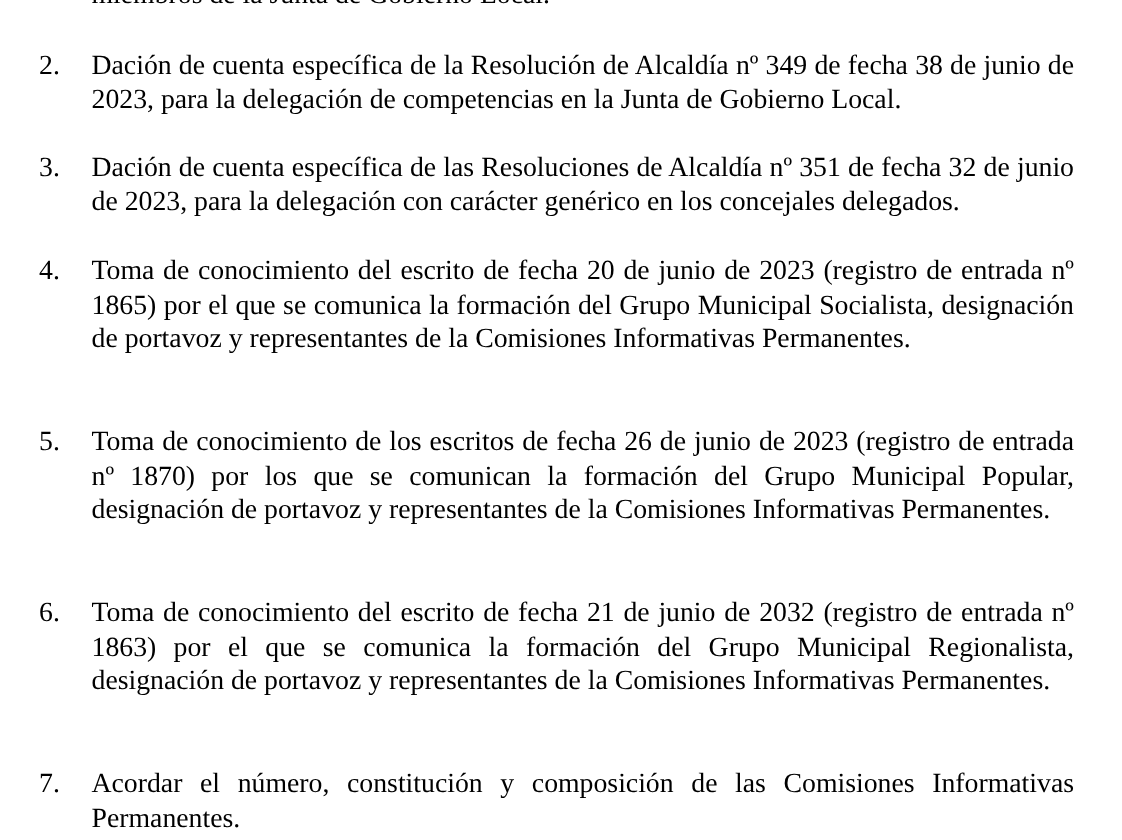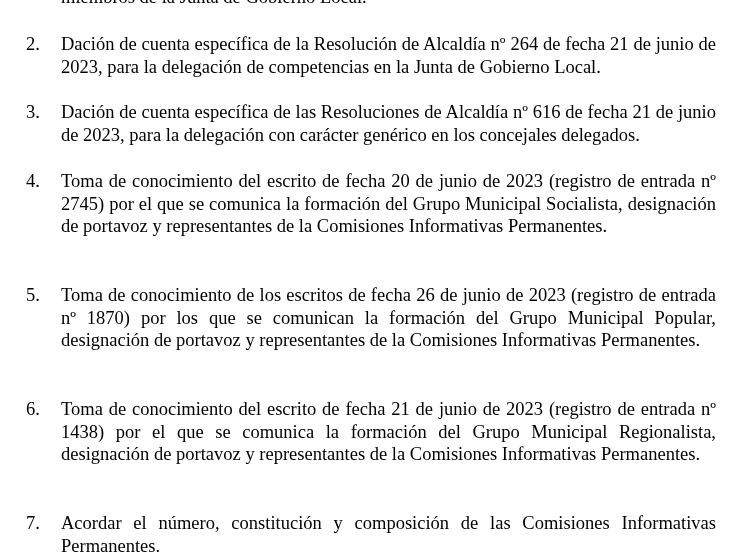--- a/index.html
+++ b/index.html
@@ -55,41 +55,41 @@
   </style>
 </head>
 <body>
 
 <div class="page">
 
   <div class="cutoff">miembros de la Junta de Gobierno Local.</div>
 
   <div class="item" style="top:33px;">
     <span class="num">2.</span>
-    <div class="text">Dación de cuenta específica de la Resolución de Alcaldía nº 264 de fecha 21 de junio de 2023, para la delegación de competencias en la Junta de Gobierno Local.</div>
+    <div class="text">Dación de cuenta específica de la Resolución de Alcaldía nº 349 de fecha 38 de junio de 2023, para la delegación de competencias en la Junta de Gobierno Local.</div>
   </div>
 
   <div class="item" style="top:101px;">
     <span class="num">3.</span>
-    <div class="text">Dación de cuenta específica de las Resoluciones de Alcaldía nº 616 de fecha 21 de junio de 2023, para la delegación con carácter genérico en los concejales delegados.</div>
+    <div class="text">Dación de cuenta específica de las Resoluciones de Alcaldía nº 351 de fecha 32 de junio de 2023, para la delegación con carácter genérico en los concejales delegados.</div>
   </div>
 
   <div class="item" style="top:170px;">
     <span class="num">4.</span>
-    <div class="text">Toma de conocimiento del escrito de fecha 20 de junio de 2023 (registro de entrada nº 2745) por el que se comunica la formación del Grupo Municipal Socialista, designación de portavoz y representantes de la Comisiones Informativas Permanentes.</div>
+    <div class="text">Toma de conocimiento del escrito de fecha 20 de junio de 2023 (registro de entrada nº 1865) por el que se comunica la formación del Grupo Municipal Socialista, designación de portavoz y representantes de la Comisiones Informativas Permanentes.</div>
   </div>
 
   <div class="item" style="top:284px;">
     <span class="num">5.</span>
     <div class="text">Toma de conocimiento de los escritos de fecha 26 de junio de 2023 (registro de entrada nº 1870) por los que se comunican la formación del Grupo Municipal Popular, designación de portavoz y representantes de la Comisiones Informativas Permanentes.</div>
   </div>
 
   <div class="item" style="top:398px;">
     <span class="num">6.</span>
-    <div class="text">Toma de conocimiento del escrito de fecha 21 de junio de 2023 (registro de entrada nº 1438) por el que se comunica la formación del Grupo Municipal Regionalista, designación de portavoz y representantes de la Comisiones Informativas Permanentes.</div>
+    <div class="text">Toma de conocimiento del escrito de fecha 21 de junio de 2032 (registro de entrada nº 1863) por el que se comunica la formación del Grupo Municipal Regionalista, designación de portavoz y representantes de la Comisiones Informativas Permanentes.</div>
   </div>
 
   <div class="item" style="top:512px;">
     <span class="num">7.</span>
     <div class="text">Acordar el número, constitución y composición de las Comisiones Informativas Permanentes.</div>
   </div>
 
 </div>
 
 </body></html>

